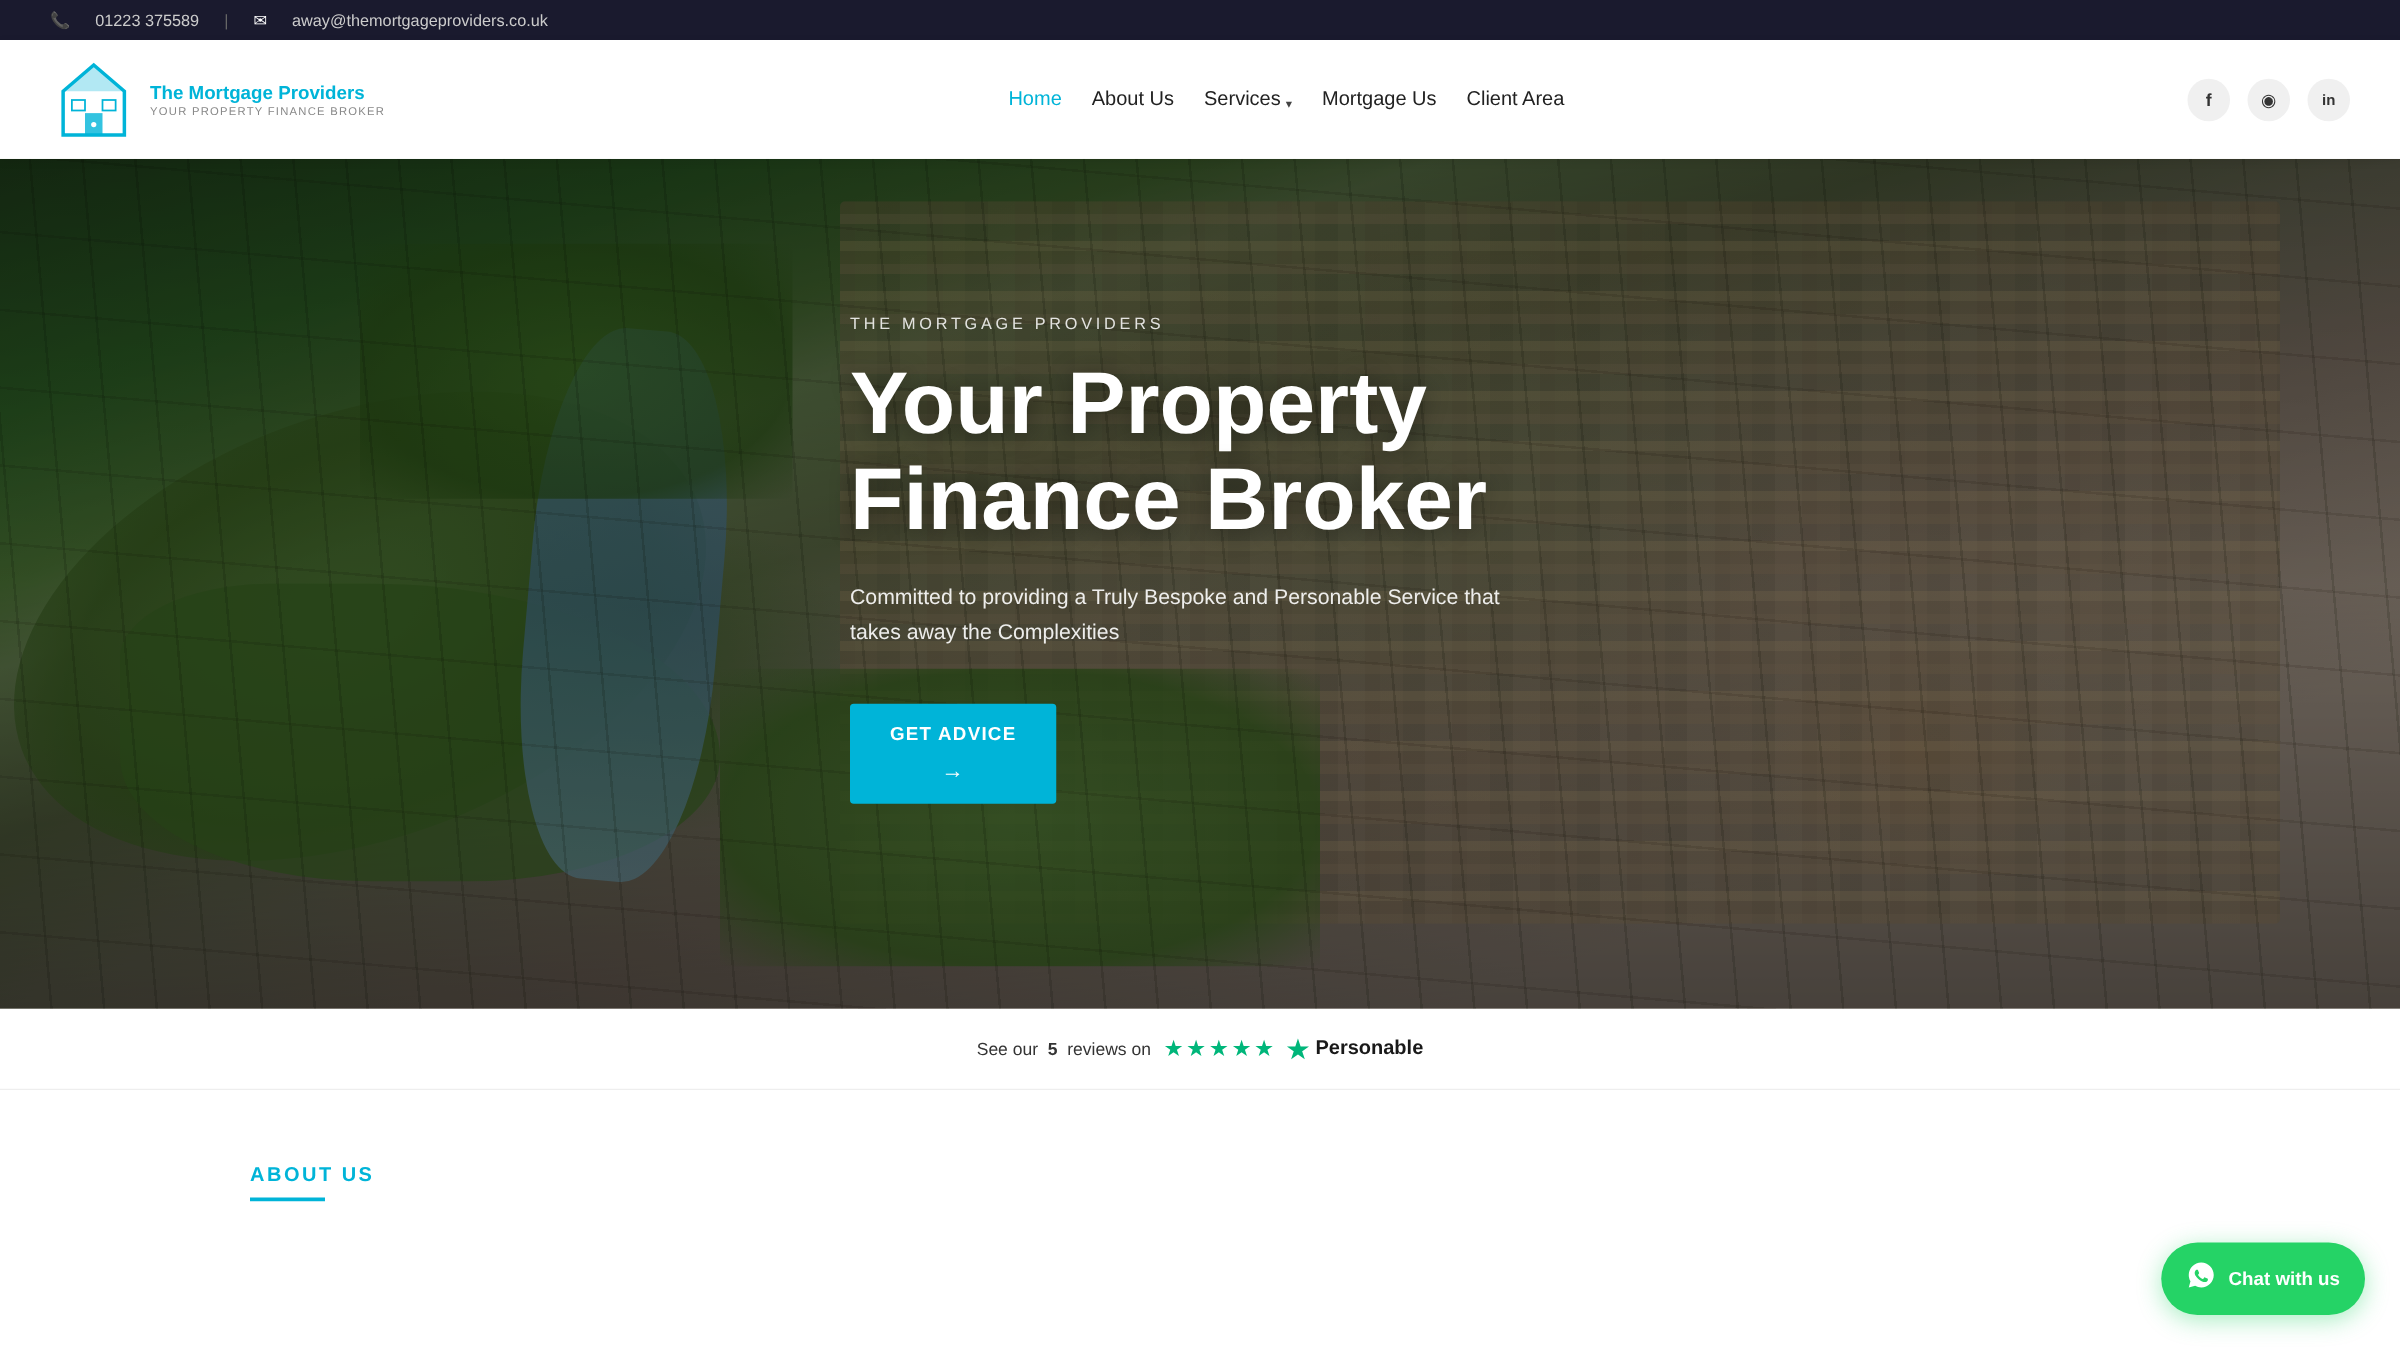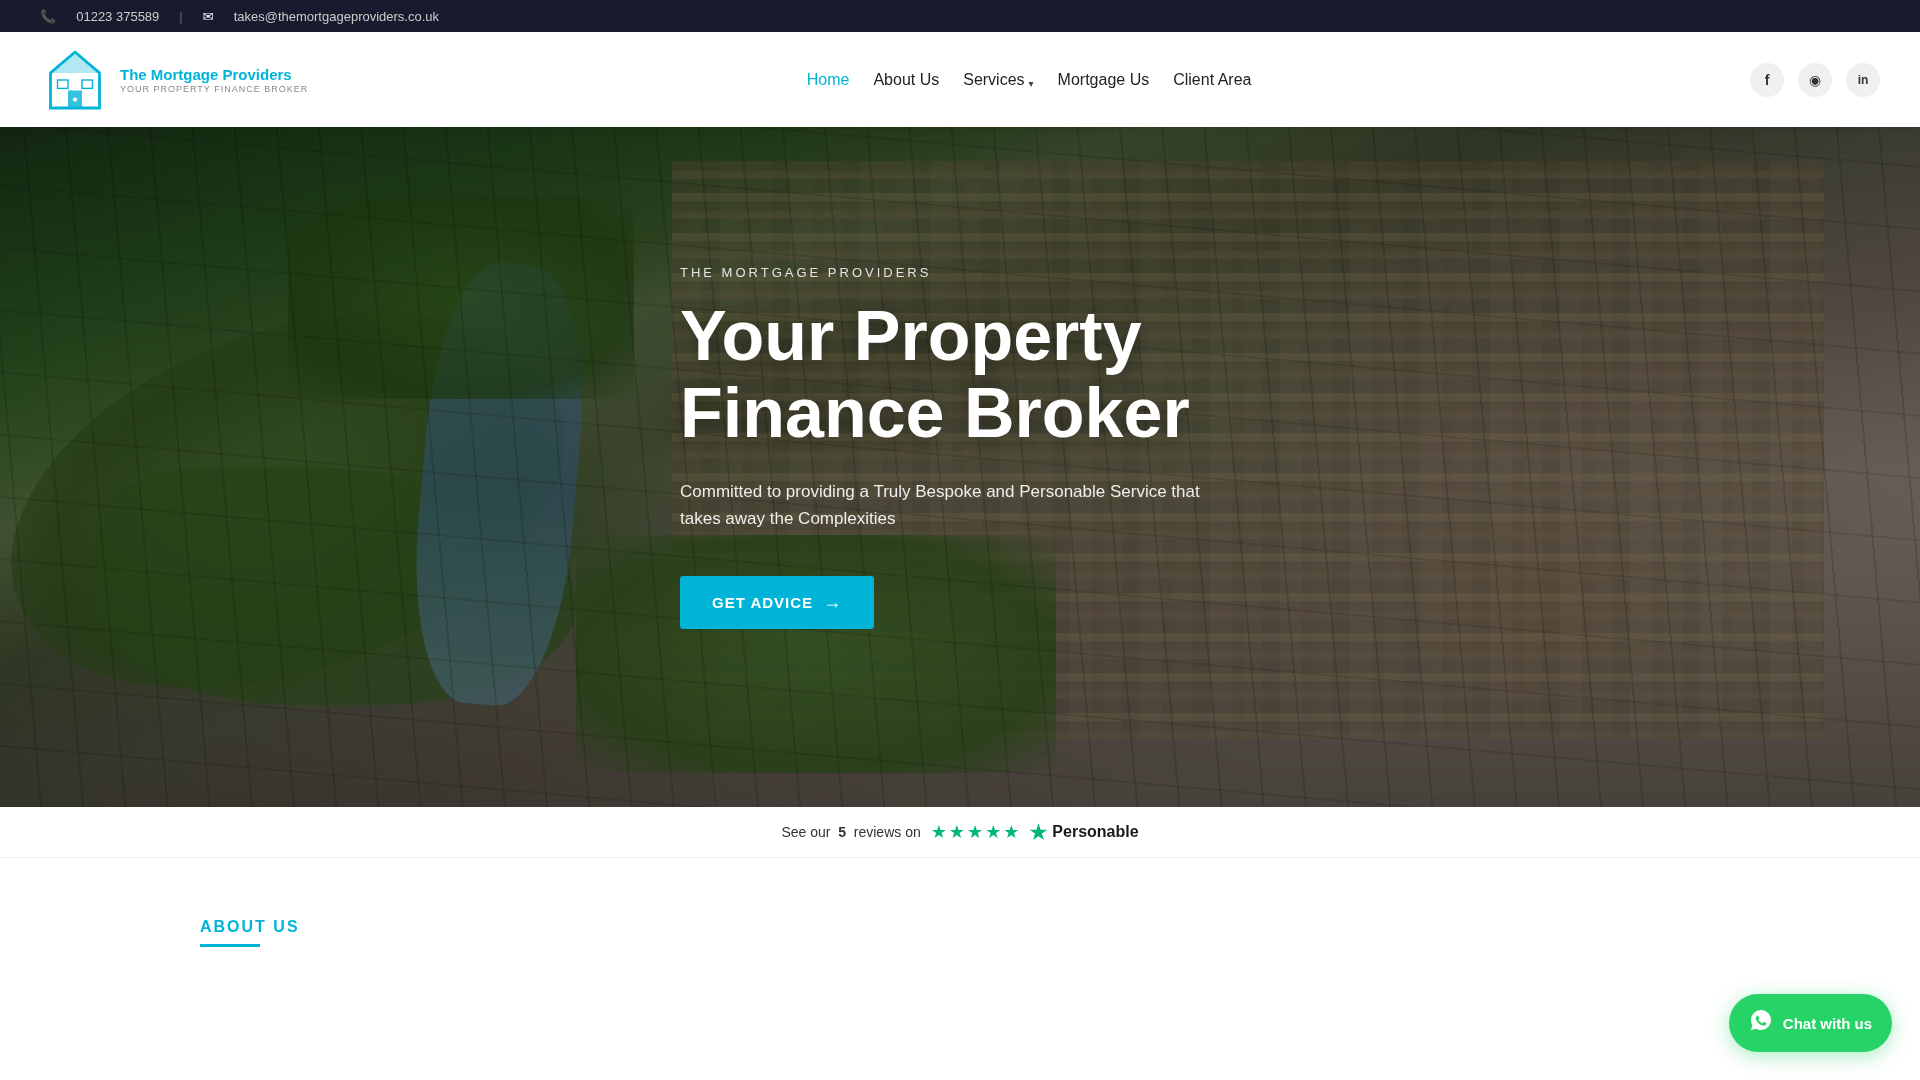--- a/index.html
+++ b/index.html
@@ -230,30 +230,31 @@
       border: none;
       padding: 16px 32px;
       font-size: 15px;
       font-weight: 600;
       letter-spacing: 1px;
       text-transform: uppercase;
       cursor: pointer;
       border-radius: 3px;
       text-decoration: none;
       transition: background 0.2s;
+      flex-direction: column;
     }
 
     .arrow-icon {
       font-size: 18px;
     }
 
     
     .trustpilot-bar {
       background: #fff;
-      height: 51px;
+      height: 65px;
       display: flex;
       align-items: center;
       justify-content: center;
       border-bottom: 1px solid #eee;
       gap: 10px;
     }
 
     .trustpilot-text {
       font-size: 14px;
       color: #333;
@@ -378,21 +379,21 @@
     }
   </style>
 </head>
 <body>
 
 <div class="top-bar">
   <span>📞</span>
   <a>01223 375589</a>
   <span class="separator">|</span>
   <span>✉</span>
-  <a>takes@themortgageproviders.co.uk</a>
+  <a>away@themortgageproviders.co.uk</a>
 </div>
 
 <nav class="navbar">
   <div class="navbar-brand">
     <div class="brand-logo">
       <svg viewBox="0 0 100 100" xmlns="http://www.w3.org/2000/svg">
 
         <polygon points="50,10 85,40 85,90 15,90 15,40" fill="none" stroke="#00b4d8" stroke-width="4"></polygon>
         <polygon points="50,10 85,40 15,40" fill="#00b4d8" opacity="0.3"></polygon>
 

